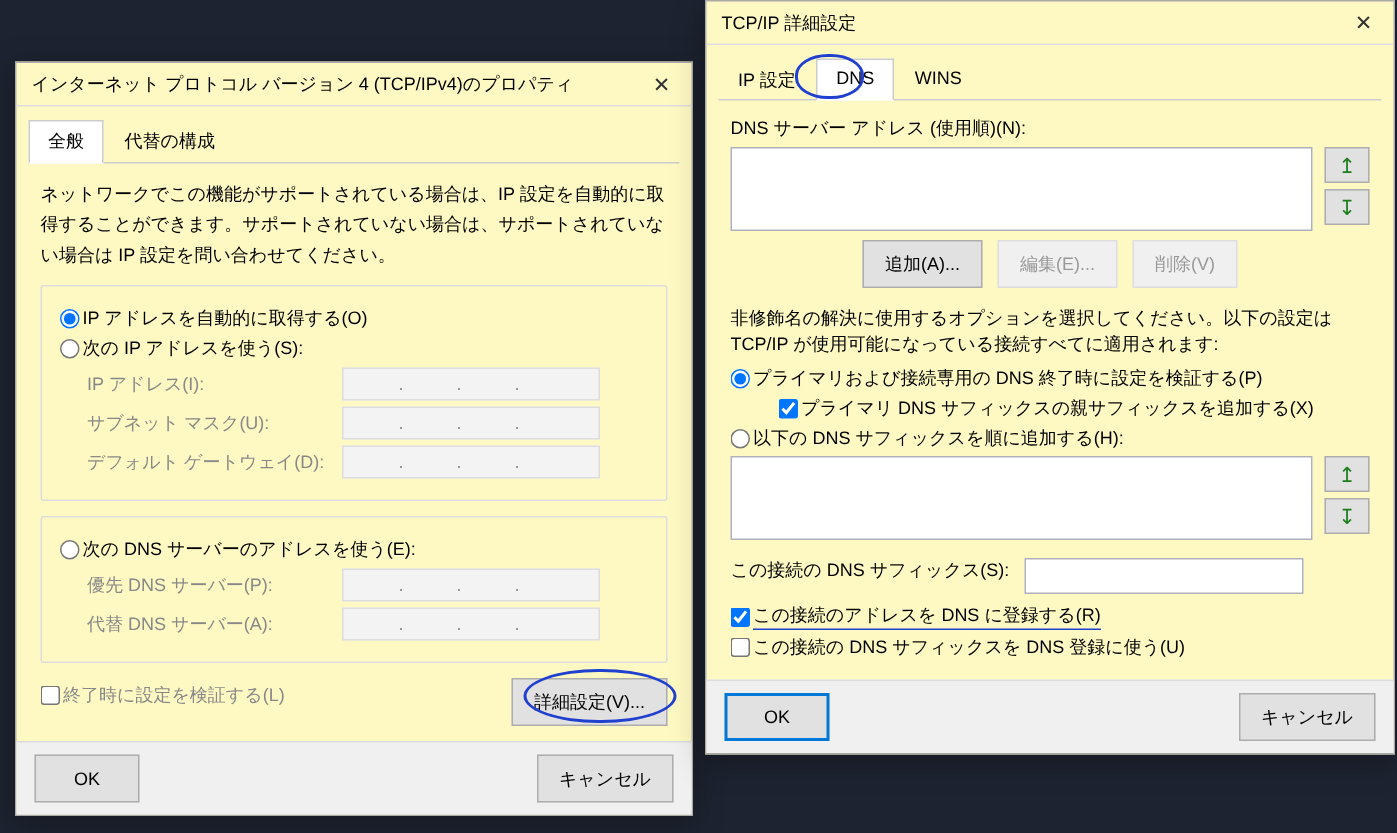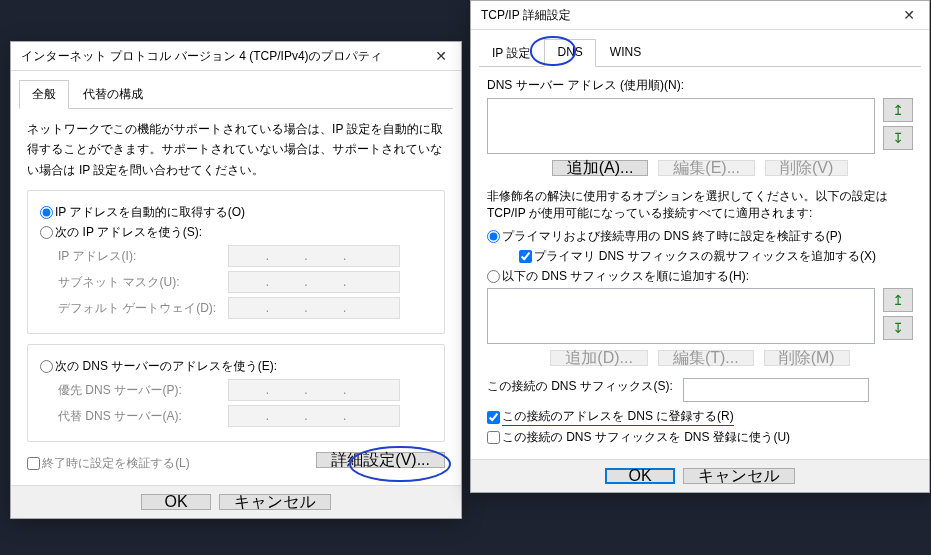--- a/index.html
+++ b/index.html
@@ -1,34 +1,34 @@
 <!DOCTYPE html>
 <html><head>
 <meta charset="utf-8">
 <style>
 body{margin:0;background:#1d2330;font-family:"Yu Gothic UI","Meiryo",sans-serif;font-size:12px;color:#000;width:931px;height:555px;overflow:hidden;position:relative}
-.window{position:absolute;background:#ffffff;border:1px solid #aaa;box-shadow:0 4px 20px rgba(0,0,0,.3)}
+.window{position:absolute;background:#fef9c3;border:1px solid #aaa;box-shadow:0 4px 20px rgba(0,0,0,.3)}
 .titlebar{display:flex;align-items:center;justify-content:space-between;height:28px;padding:0 0 0 10px;border-bottom:1px solid #ddd}
 .titlebar .title{font-size:12px}
 .close-btn{width:40px;height:28px;display:flex;align-items:center;justify-content:center;font-size:14px;color:#333}
 .tabs{display:flex;margin:8px 8px 0 8px;border-bottom:1px solid #ccc}
 .tab{padding:5px 12px;border:1px solid transparent;border-bottom:none;margin-right:1px;position:relative;top:1px;font-size:12px}
 .tab.active{border-color:#ccc;background:#fff;border-bottom:1px solid #fff}
 .body{padding:10px 16px}
 .desc{line-height:1.7;margin-bottom:10px}
 .group{border:1px solid #ddd;border-radius:2px;padding:10px 12px;margin-bottom:10px}
 .radio-row,.check-row{display:flex;align-items:center;gap:2px;margin:3px 0}
 .radio-row input,.check-row input{margin:0}
 .field-row{display:flex;align-items:center;margin:4px 0 4px 18px}
 .field-row label{width:170px;color:#888}
 .ip-input{width:170px;height:20px;background:#f3f3f3;border:1px solid #ddd;display:flex;align-items:center;justify-content:center;letter-spacing:16px;color:#888}
-.btn{height:16px;padding:0 14px;background:#e1e1e1;border:1px solid #adadad;font-size:16px;font-family:inherit;display:inline-flex;align-items:center;justify-content:center;min-width:70px}
+.btn{height:32px;padding:0 14px;background:#e1e1e1;border:1px solid #adadad;font-size:12px;font-family:inherit;display:inline-flex;align-items:center;justify-content:center;min-width:70px}
 .btn.disabled{color:#999;background:#f0f0f0;border-color:#ddd}
 .btn.default{border:2px solid #0078d7}
-.footer{display:flex;justify-content:center;gap:8px;padding:8px 12px;background:#f0f0f0;border-top:1px solid #ddd}
+.footer{display:flex;justify-content:space-between;gap:8px;padding:8px 12px;background:#f0f0f0;border-top:1px solid #ddd}
 .circle{border:2px solid #2040d0;border-radius:50%/50%;position:absolute;pointer-events:none}
 .listbox{border:1px solid #aeb2b8;background:#fff;flex:1;min-height:54px}
 .arrow-btn{width:28px;height:22px;background:#e1e1e1;border:1px solid #adadad;display:flex;align-items:center;justify-content:center;color:#1a7f1a;font-size:14px;margin-bottom:4px}
 .dns-row{display:flex;gap:8px;margin-bottom:4px}
 .btn-row{display:flex;gap:10px;justify-content:center;margin-top:6px}
 .small-input{width:180px;height:20px;border:1px solid #aeb2b8}
 .underline{border-bottom:1.5px solid #2040d0}
 </style>
 </head>
 <body>
@@ -138,25 +138,20 @@
         <span>以下の DNS サフィックスを順に追加する(H):</span>
       </div>
 
     <div class="dns-row">
       <div class="listbox"></div>
       <div>
         <div class="arrow-btn">↥</div>
         <div class="arrow-btn">↧</div>
       </div>
     </div>
-    <div class="btn-row">
-      <button class="btn disabled">追加(D)...</button>
-      <button class="btn disabled">編集(T)...</button>
-      <button class="btn disabled">削除(M)</button>
-    </div>
 
     <div style="display:flex;align-items:flex-start;gap:10px;margin:12px 0 6px">
       <span>この接続の DNS サフィックス(S):</span>
       <input class="small-input" style="">
     </div>
     <div class="check-row">
         <input type="checkbox" checked="" style="">
         <span class="underline">この接続のアドレスを DNS に登録する(R)</span>
       </div>
     <div class="check-row">

